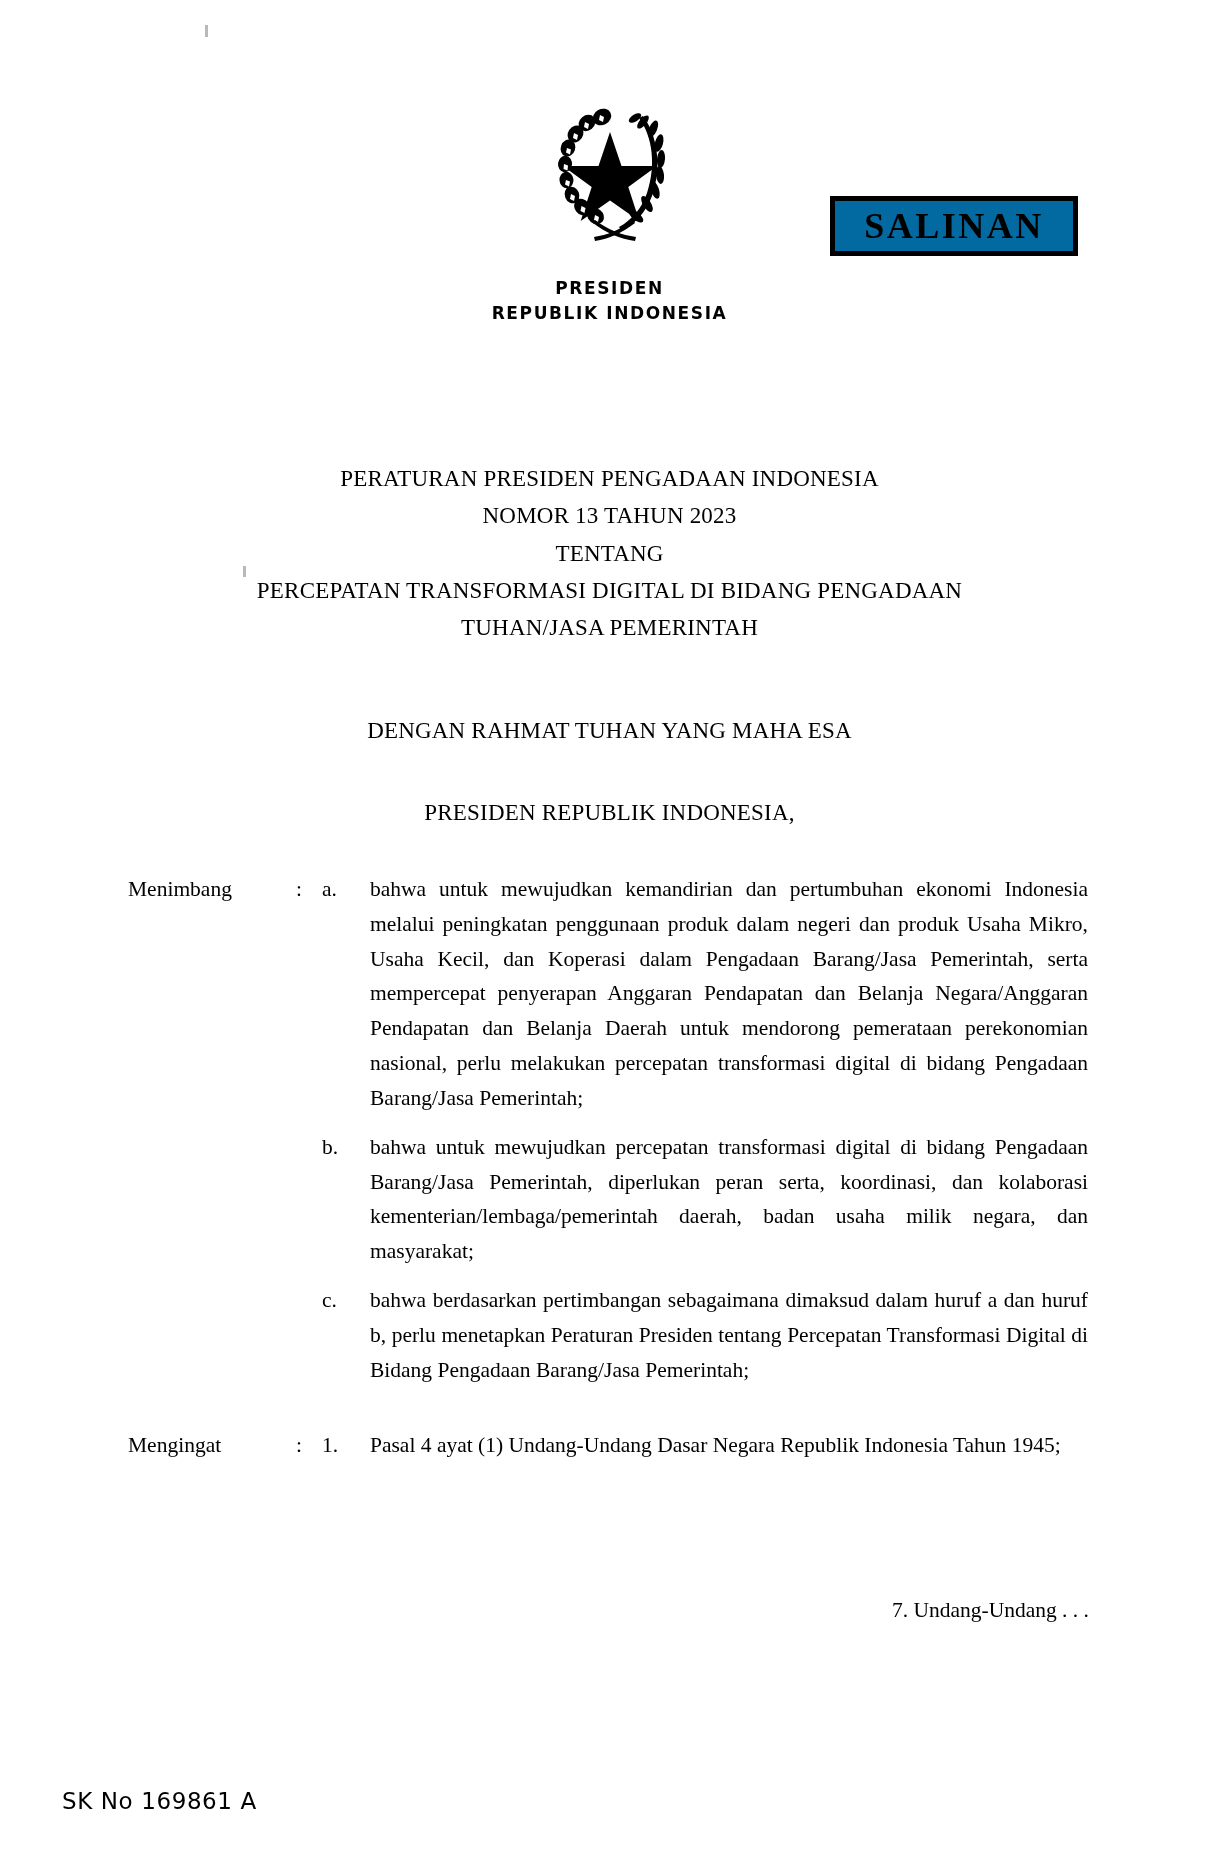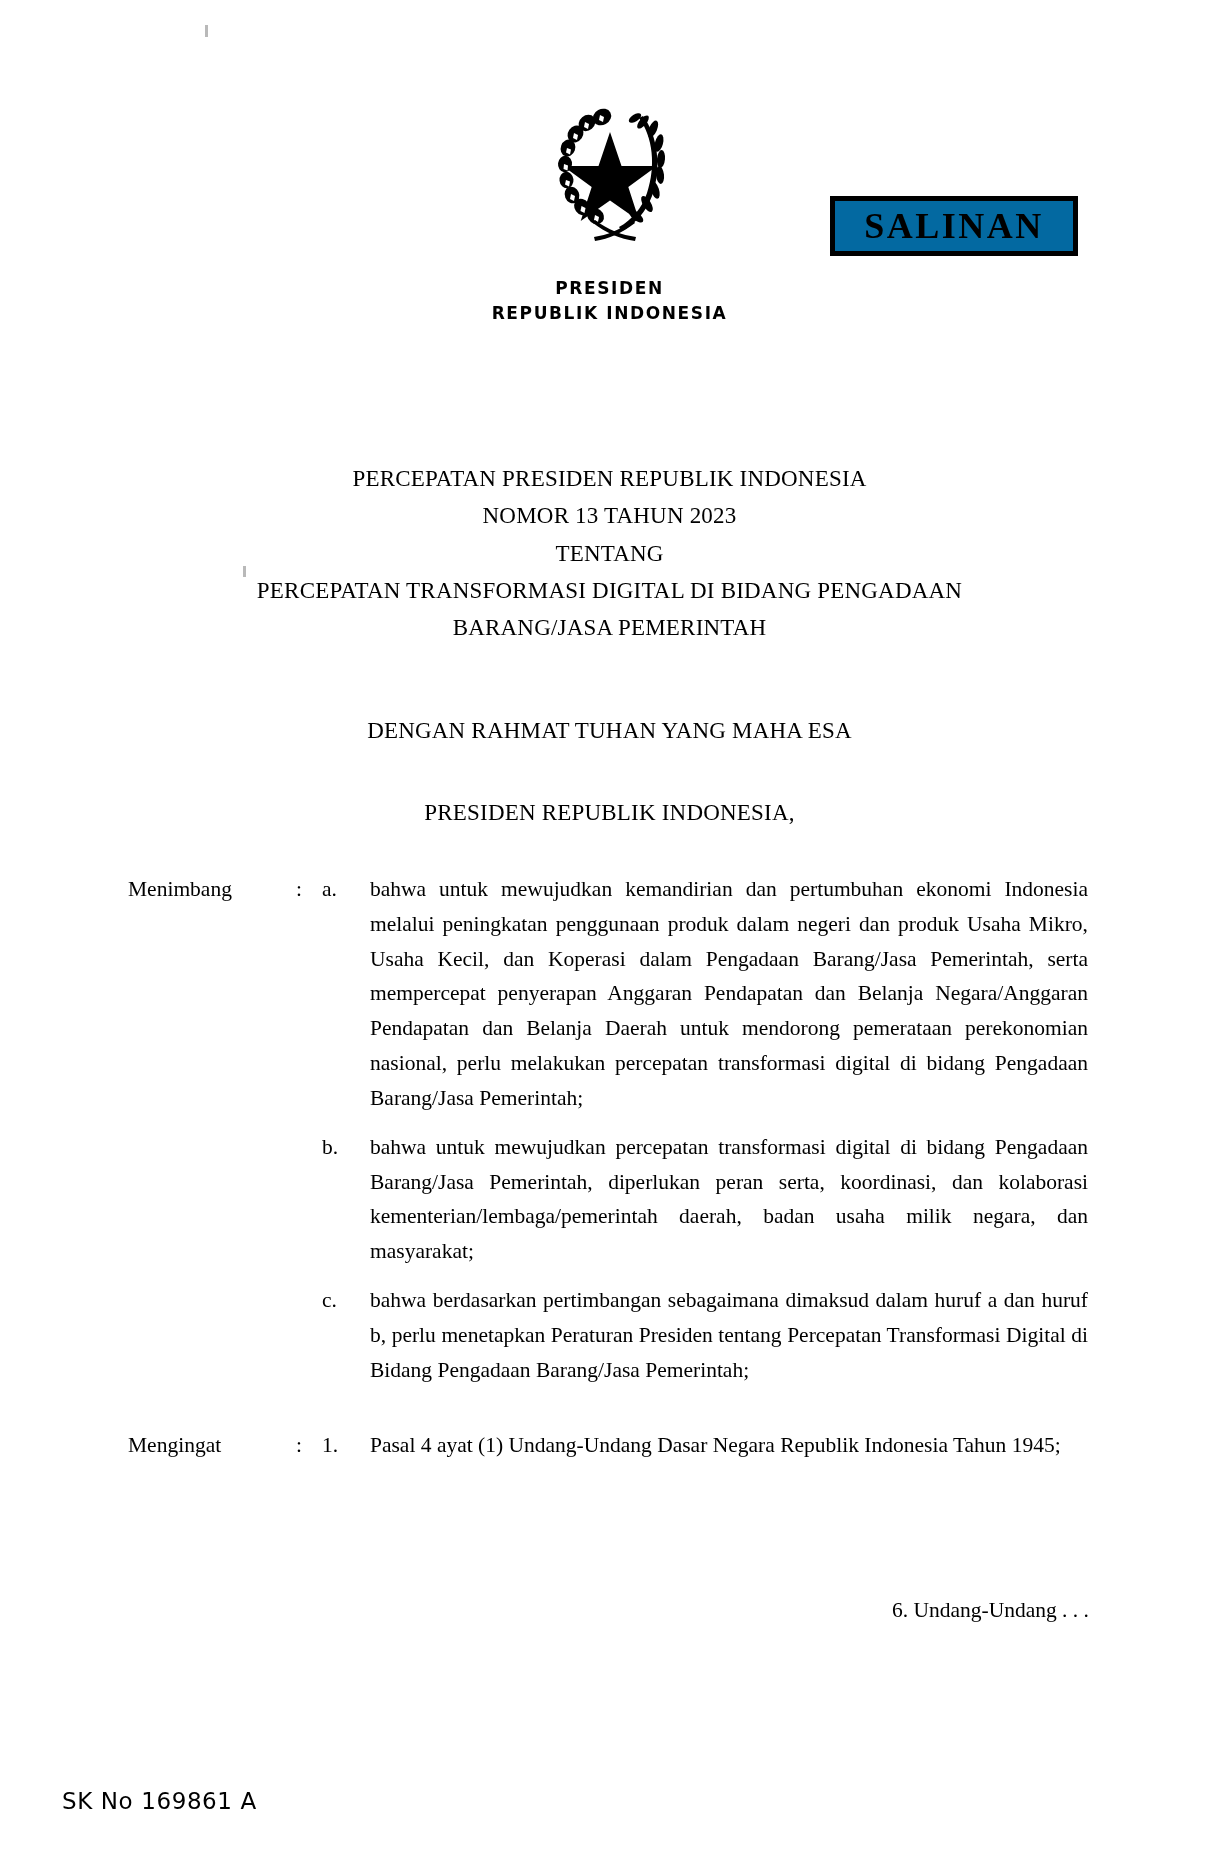--- a/index.html
+++ b/index.html
@@ -221,25 +221,25 @@
       <div>PRESIDEN</div>
       <div>REPUBLIK INDONESIA</div>
     </div>
   </div>
 
   <div class="salinan-box">
     <span class="salinan-text">SALINAN</span>
   </div>
 
   <div class="title-block">
-    <div>PERCEPATAN PRESIDEN REPUBLIK INDONESIA</div>
+    <div>PERATURAN PRESIDEN PENGADAAN INDONESIA</div>
     <div>NOMOR 13 TAHUN 2023</div>
     <div>TENTANG</div>
     <div>PERCEPATAN TRANSFORMASI DIGITAL DI BIDANG PENGADAAN</div>
-    <div>BARANG/JASA PEMERINTAH</div>
+    <div>TUHAN/JASA PEMERINTAH</div>
   </div>
 
   <div class="invocation">DENGAN RAHMAT TUHAN YANG MAHA ESA</div>
   <div class="signatory">PRESIDEN REPUBLIK INDONESIA,</div>
 
   <div class="body-area">
 
     <div class="clause">
       <div class="lbl">Menimbang</div>
       <div class="colon">:</div>
@@ -269,17 +269,17 @@
 
     <div class="clause">
       <div class="lbl">Mengingat</div>
       <div class="colon">:</div>
       <div class="marker">1.</div>
       <div class="para">Pasal 4 ayat (1) Undang-Undang Dasar Negara Republik Indonesia Tahun 1945;</div>
     </div>
 
   </div>
 
-  <div class="continuation">6. Undang-Undang . . .</div>
+  <div class="continuation">7. Undang-Undang . . .</div>
 
   <div class="footer">SK No 169861 A</div>
 
 </div>
 
 </body></html>

